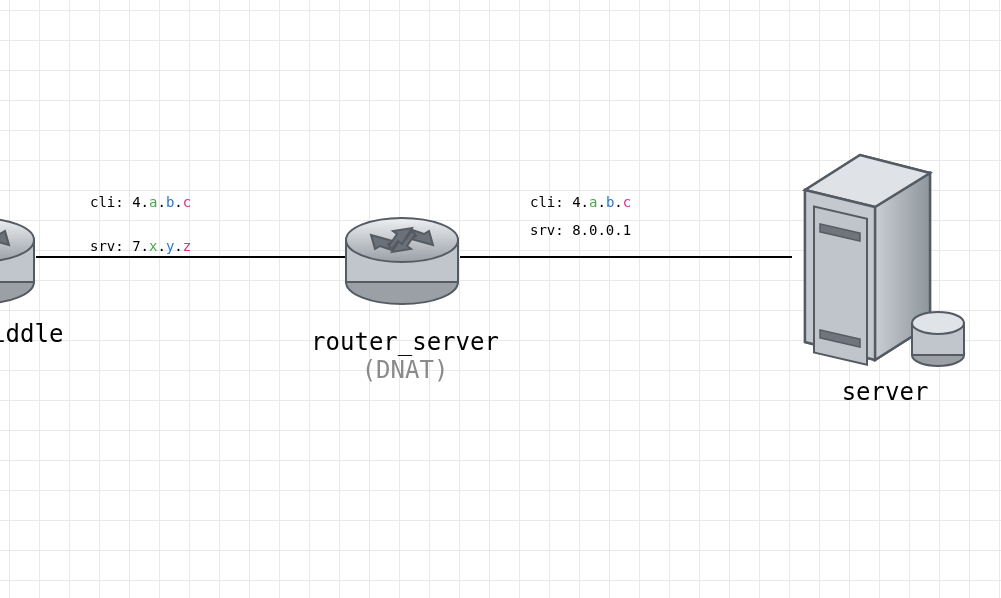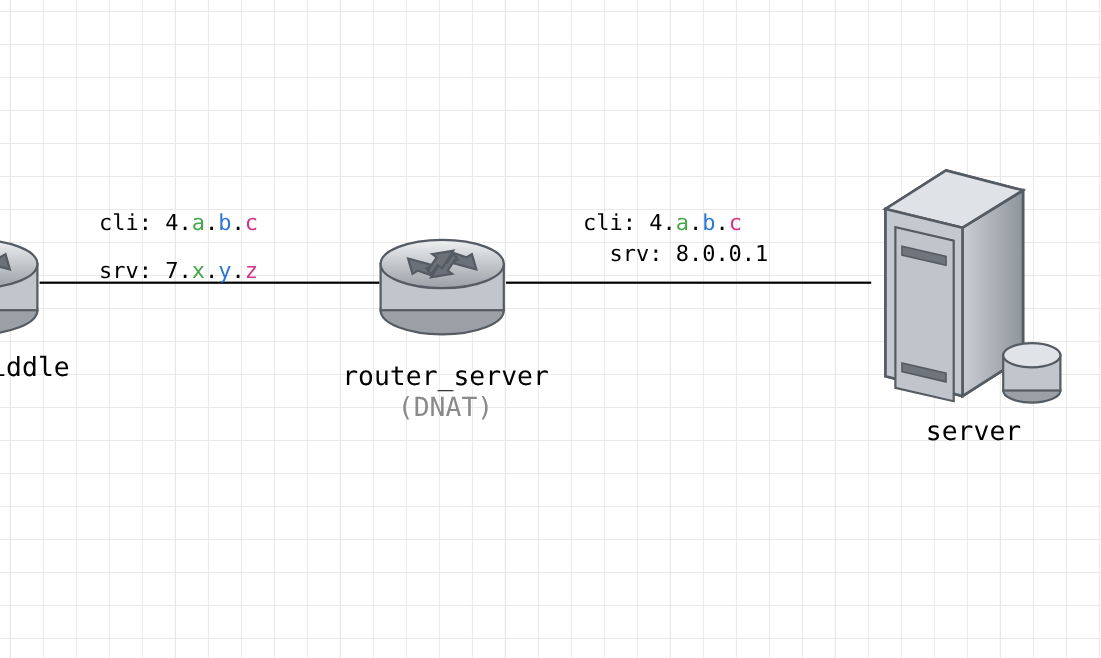--- a/index.html
+++ b/index.html
@@ -22,21 +22,21 @@
     background-size: 30px 30px, 30px 30px, 150px 150px, 150px 150px;
     background-position: 9px 10px, 9px 10px, 9px 10px, 9px 10px;
   }
   .canvas { position: absolute; inset: 0; }
   .link {
     position: absolute; height: 0; border-top: 2px solid #000;
     top: 256px;
   }
   .label-block {
     position: absolute;
-    font-size: 20px;
+    font-size: 14px;
     line-height: 28px;
     white-space: pre;
   }
   .node-label { position:absolute; font-size:24px; text-align:center; white-space:nowrap; }
   .sublabel  { color:#8a8a8a; font-size:24px; }
   .green  { color:#48a64c; }
   .blue   { color:#2b76d6; }
   .magenta{ color:#d63384; }
   svg { display:block; }
   .devwrap { position:absolute; }
@@ -48,21 +48,21 @@
 
 <div class="canvas">
 
   <div class="link" style="left:36px; width:309px;"></div>
   <div class="link" style="left:460px; width:332px;"></div>
 
   <div class="label-block mono" style="left:90px; top:188px;"><span>cli: </span><span>4</span><span>.</span><span class="green">a</span><span>.</span><span class="blue">b</span><span>.</span><span class="magenta">c</span></div>
   <div class="label-block mono" style="left:90px; top:232px;"><span>srv: </span><span>7</span><span>.</span><span class="green">x</span><span>.</span><span class="blue">y</span><span>.</span><span class="magenta">z</span></div>
 
   <div class="label-block mono" style="left:530px; top:188px;"><span>cli: </span><span>4</span><span>.</span><span class="green">a</span><span>.</span><span class="blue">b</span><span>.</span><span class="magenta">c</span></div>
-  <div class="label-block mono" style="left:530px; top:216px;margin-left:24px;"><span>srv: </span><span>8.0.0.1</span></div>
+  <div class="label-block mono" style="left:530px; top:216px;"><span>srv: </span><span>8.0.0.1</span></div>
 
   <div class="devwrap" style="left:-82px; top:197px;">
     <svg width="120" height="120" viewBox="0 0 120 120">
       <defs>
         <linearGradient id="rgL" x1="0" y1="0" x2="0" y2="1">
           <stop offset="0" stop-color="#eef0f2"></stop>
             <stop offset="1" stop-color="#9aa0a6"></stop>
         </linearGradient>
       </defs>
       <ellipse cx="60" cy="85" rx="56" ry="22" fill="#9aa0a6" stroke="#555b63" stroke-width="2"></ellipse>

